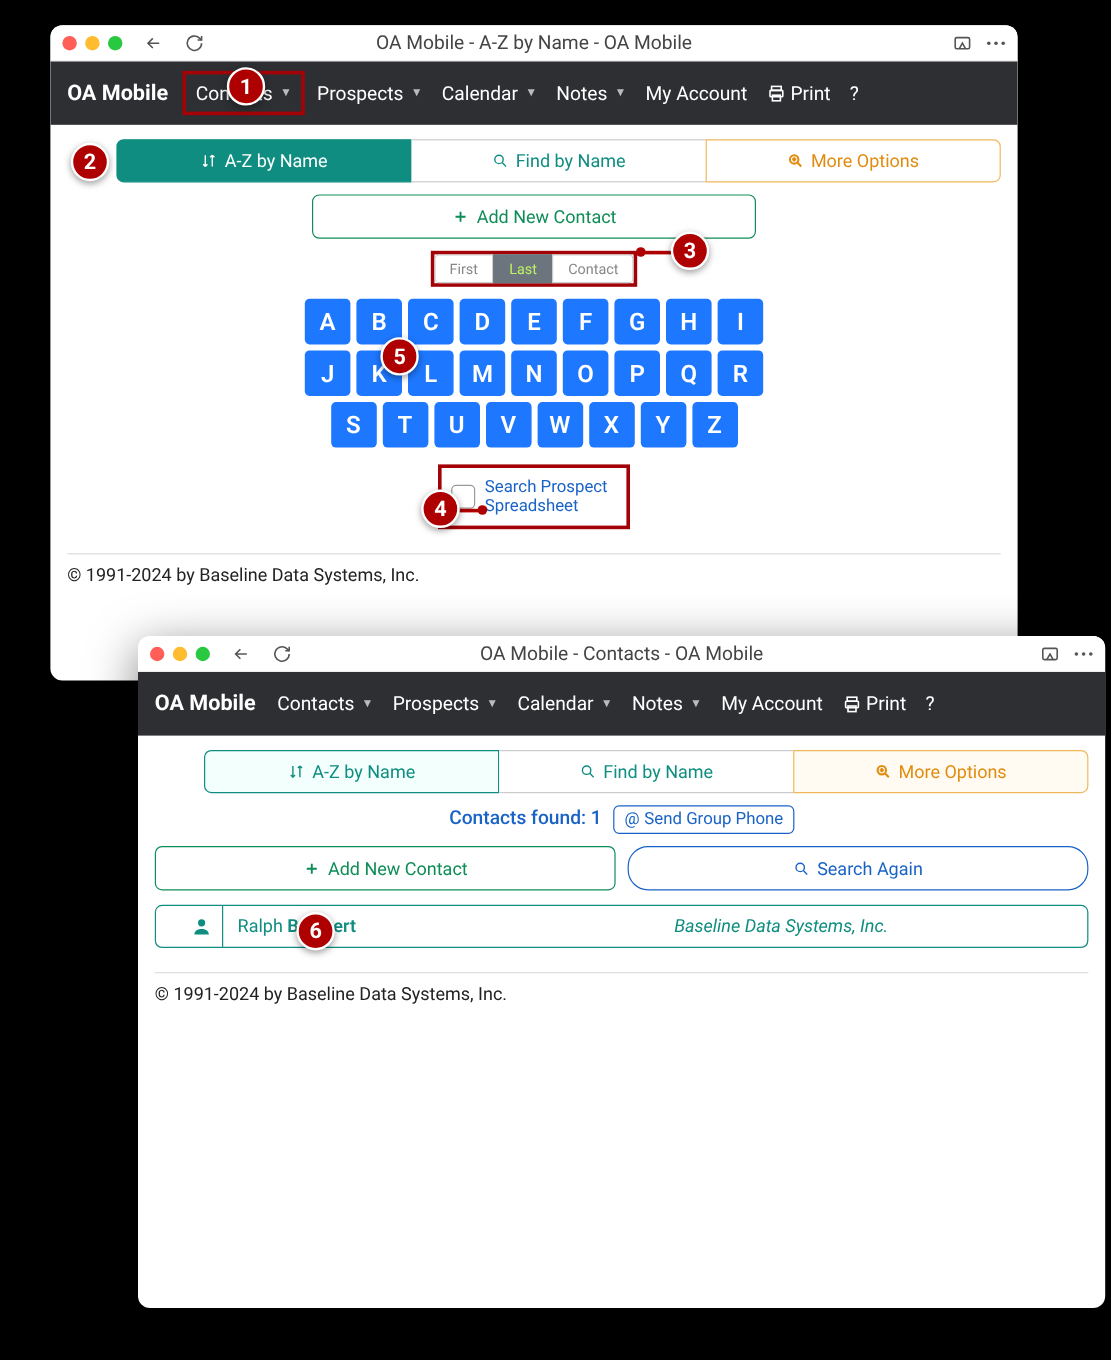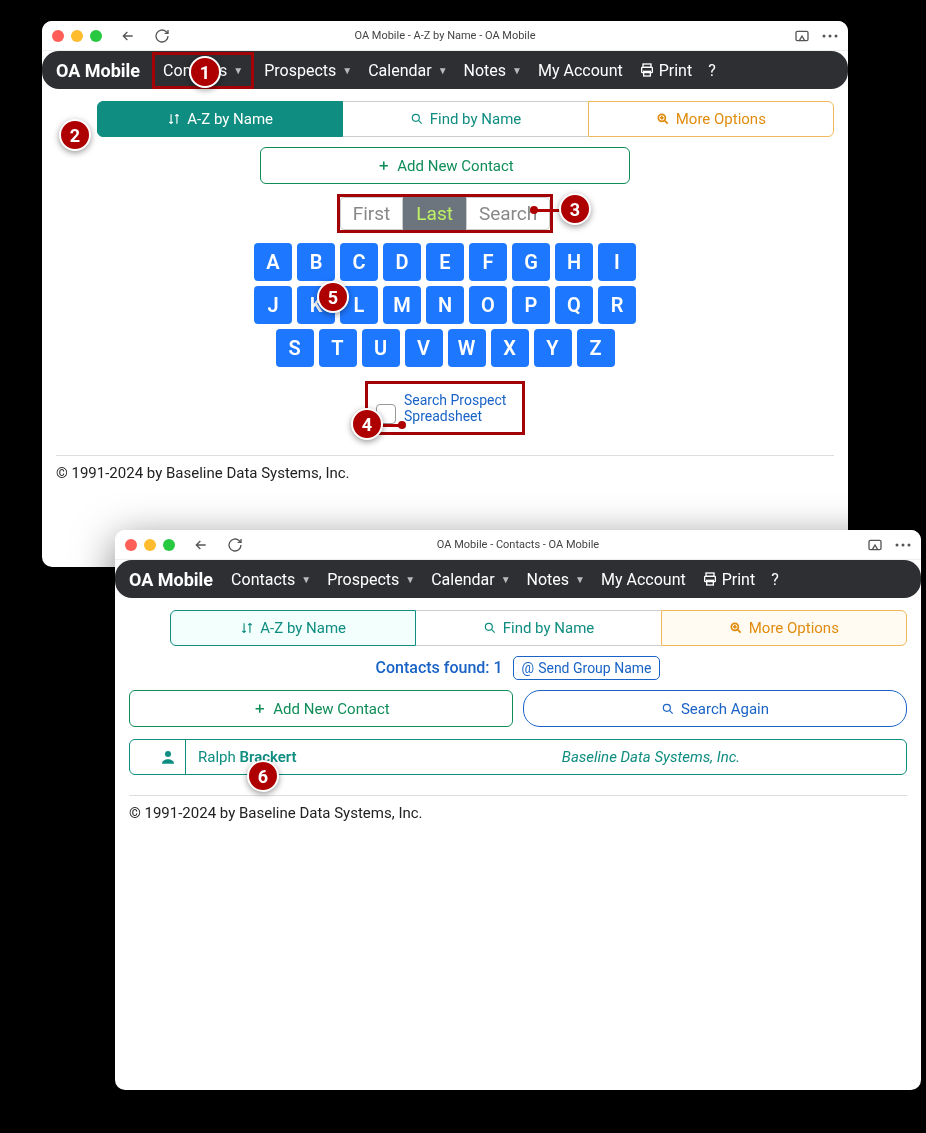--- a/index.html
+++ b/index.html
@@ -9,24 +9,24 @@
   .window1 { left: 42px; top: 21px; width: 806px; height: 546px; }
   .window2 { left: 83px; top: 530px; width: 806px; height: 560px; margin-left: 32px; }
   
   .titlebar { height: 30px; display: flex; align-items: center; padding: 0 10px; gap: 8px; background: #fff; border-bottom: 1px solid #eee; position: relative; }
   .dots { display: flex; gap: 7px; }
   .dot { width: 12px; height: 12px; border-radius: 50%; }
   .dot.red { background: #ff5f57; }
   .dot.ylw { background: #febc2e; }
   .dot.grn { background: #28c840; }
   .tb-icon { color: #555; cursor:pointer; display:inline-flex; align-items:center; }
-  .tb-title { position: absolute; left: 50%; transform: translateX(-50%); font-size: 11px; color: #444; }
+  .tb-title { position: absolute; left: 50%; transform: translateX(-50%); font-size: 16px; color: #444; }
   .tb-right { position: absolute; right: 10px; display: flex; gap: 12px; align-items: center; }
 
-  .navbar { background: #2d2f33; color: #fff; display: flex; align-items: center; padding: 0 14px; height: 38px; gap: 4px; font-size: 16px; border-radius: 17px; }
+  .navbar { background: #2d2f33; color: #fff; display: flex; align-items: center; padding: 0 14px; height: 53px; gap: 4px; font-size: 16px; }
   .brand { font-weight: 700; margin-right: 8px; font-size: 18px; }
   .nav-item { padding: 4px 6px; display:flex; align-items:center; gap:4px; cursor:pointer;}
   .nav-caret { font-size:10px; color:#bbb; margin-left:2px;}
   .nav-highlight { border: 3px solid #a30307; padding: 6px 8px; }
 
   .tabs { display: flex; margin: 12px 14px 0 14px; border-radius:6px; overflow: visible; padding-left: 41px;}
   .tab { flex:1; text-align:center; padding:8px 0; font-size:15px; border:1px solid #ccc; cursor:pointer; background:#fff; display:flex; justify-content:center; align-items:center; gap:6px;}
   .tab:first-child{ border-radius:6px 0 0 6px;}
   .tab:last-child{ border-radius:0 6px 6px 0;}
   .tab-az.active { background:#0f8d80; color:#fff; border-color:#0f8d80;}
@@ -36,31 +36,31 @@
   .tab-more.active{ background:#fffbf2;}
   
   .btn-row { display:flex; justify-content:center; margin-top:10px; gap:10px; padding:0 14px;}
   .btn { border:1px solid #ccc; border-radius:6px; padding:8px 18px; font-size:15px; display:flex; align-items:center; gap:6px; cursor:pointer; background:#fff; justify-content:center;}
   .btn.green { color:#0f8d58; border-color:#0f8d58;}
   .btn.blue { color:#1a63c6; border-color:#1a63c6; flex:1;border-radius:17px;}
   .btn.greenflex{ color:#0f8d58; border-color:#0f8d58; flex:1;}
 
   .sort-toggle { display:flex; justify-content:center; margin-top:10px;}
   .sort-group { display:flex; border:3px solid #a30307;}
-  .seg { padding:4px 12px; font-size:19px; border:1px solid #ccc; color:#888; cursor:pointer; background:#fff;}
+  .seg { padding:4px 12px; font-size:12px; border:1px solid #ccc; color:#888; cursor:pointer; background:#fff;}
   .seg.active{ background:#6c757d; color:#bef264; border-color:#6c757d;}
   .seg:first-child{ border-radius:4px 0 0 4px;}
   .seg:last-child{ border-radius:0 4px 4px 0;}
 
   .alpha { margin:10px auto 0 auto; display:grid; grid-template-columns: repeat(9, 38px); gap:5px; justify-content:center;}
   .alpha .letter { width:38px; height:38px; background:#1e78ff; color:#fff; font-size:20px; font-weight:600; display:flex; align-items:center; justify-content:center; border-radius:4px; cursor:pointer;}
   .alpha .row3{ grid-column: span 9; display:flex; gap:5px; justify-content:center;}
   
   .checks { margin:14px auto 0 auto; width:160px; border:3px solid #a30307; padding:8px; font-size:14px;}
-  .check-row { display:flex; gap:8px; align-items:flex-end; margin-bottom:8px;}
+  .check-row { display:flex; gap:8px; align-items:center; margin-bottom:8px;}
   .check-row:last-child{margin-bottom:0;}
   .cb { width:20px; height:20px; border:1.5px solid #999; border-radius:4px; flex-shrink:0; cursor:pointer;}
   .link-blue { color:#1a63c6; cursor:pointer;}
   .help-circ{ display:inline-flex; width:18px; height:18px; border:1.5px solid #0f8d80; border-radius:50%; color:#0f8d80; font-size:12px; align-items:center; justify-content:center; cursor:pointer;}
 
   .footer { border-top:1px solid #ddd; margin:20px 14px 0 14px; padding-top:8px; color:#222; font-size:15px;}
 
   .results-hdr { text-align:center; margin-top:10px; font-size:16px;}
   .results-hdr .count{ color:#1a63c6; font-weight:500;}
   .sge-btn { display:inline-flex; align-items:center; gap:4px; border:1px solid #1a63c6; color:#1a63c6; border-radius:5px; padding:3px 8px; font-size:14px; margin-left:6px; cursor:pointer;}
@@ -177,21 +177,21 @@
     <div class="btn green" style="width:370px;">
       <span style="font-weight:700;">＋</span>
       <span>Add New Contact</span>
     </div>
   </div>
 
   <div class="sort-toggle">
     <div class="sort-group">
       <div class="seg">First</div>
       <div class="seg active">Last</div>
-      <div class="seg">Search</div>
+      <div class="seg">Contact</div>
     </div>
   </div>
 
   <div class="alpha">
     <div class="letter">A</div>
     <div class="letter">B</div>
     <div class="letter">C</div>
     <div class="letter">D</div>
     <div class="letter">E</div>
     <div class="letter">F</div>
@@ -319,21 +319,21 @@
           <path d="M20 20l-5.5-5.5M10 7v6M7 10h6"></path>
         </svg>
       <span>More Options</span>
     </div>
   </div>
 
   <div class="results-hdr">
     <span class="count">Contacts found: 1</span>
     <span class="sge-btn">
       <span>@</span>
-      <span>Send Group Name</span>
+      <span>Send Group Phone</span>
     </span>
   </div>
 
   <div class="btn-row">
     <div class="btn greenflex">
       <span style="font-weight:700;">＋</span>
       <span>Add New Contact</span>
     </div>
     <div class="btn blue">
       <svg width="14" height="14" viewBox="0 0 24 24" fill="none" stroke="#1a63c6" stroke-width="2">

